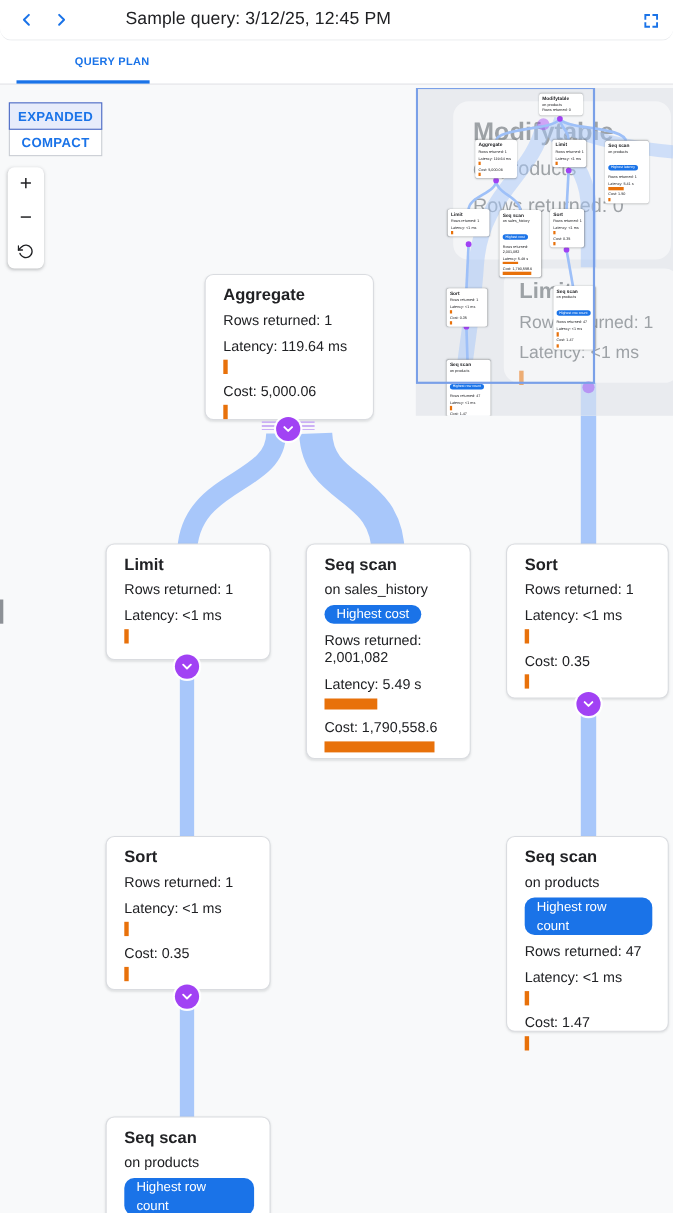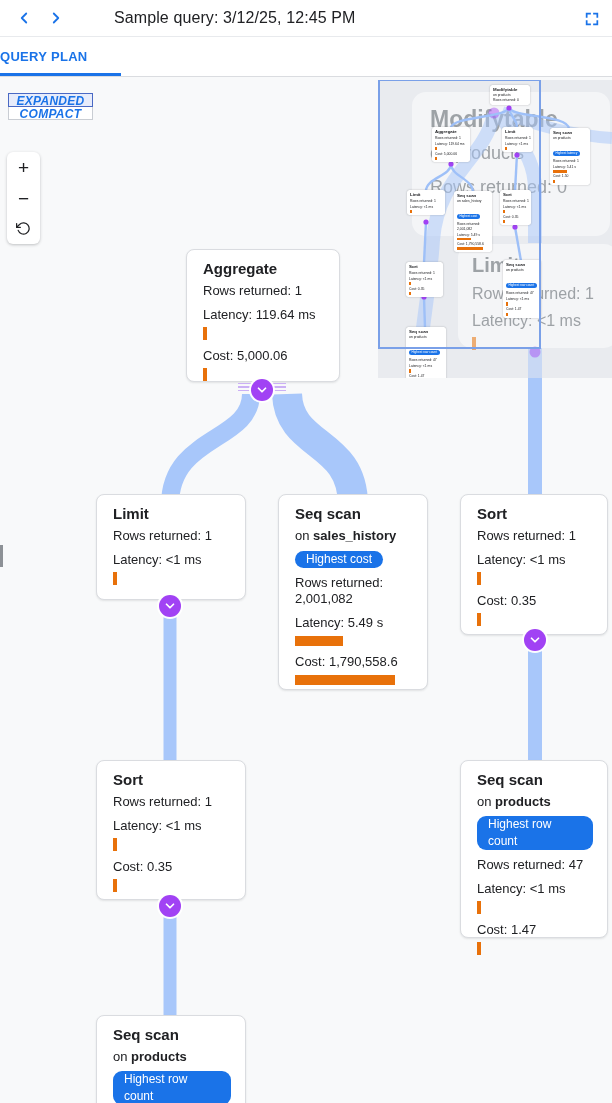--- a/index.html
+++ b/index.html
@@ -5,62 +5,62 @@
   :root{
     --accent:#1a73e8; --tab-inactive:#5f6368; --canvas-bg:#f8f9fa; --node-border:#dadce0;
     --edge:#a8c7fa; --collapse-purple:#a142f4; --metric-orange:#e8710a; --badge-bg:#1a73e8;
     --badge-text:#ffffff; --minimap-bg:#e9ebef; --viewport-border:#7aa0e8; --text:#202124;
   }
   *{box-sizing:border-box;margin:0;padding:0;font-family:"Liberation Sans",sans-serif;}
   html,body{width:612px;height:1103px;overflow:hidden;background:#fff;}
   .app{position:relative;width:612px;height:1103px;}
 
   
-  .topbar{height:37px;border-bottom:1px solid #e8eaed;display:flex;align-items:center;background:#fff;position:relative;}
+  .topbar{height:37px;border-bottom:1px solid #e8eaed;display:flex;align-items:center;background:#fff;position:relative;border-radius:11px;}
   .nav-btn{background:none;border:none;width:32px;height:32px;display:flex;align-items:center;justify-content:center;cursor:pointer;}
   .nav-btn:first-child{margin-left:8px;}
   .topbar-title{font-size:16px;color:var(--text);margin-left:42px;letter-spacing:.1px;}
   .fs-btn{background:none;border:none;position:absolute;right:8px;top:7px;width:24px;height:24px;display:flex;align-items:center;justify-content:center;cursor:pointer;}
 
   
   .tabbar{height:40px;border-bottom:1px solid var(--node-border);display:flex;background:#fff;}
-  .tab{position:relative;height:100%;display:flex;align-items:center;justify-content:flex-start;font-size:13px;font-weight:700;letter-spacing:.3px;background:none;border:none;cursor:pointer;}
+  .tab{position:relative;height:100%;display:flex;align-items:center;justify-content:flex-end;font-size:10px;font-weight:700;letter-spacing:.3px;background:none;border:none;cursor:pointer;margin-left:15px;}
   .tab-active{width:121px;color:var(--accent);}
   .tab-active .tab-underline{position:absolute;left:0;right:0;bottom:0;height:3px;background:var(--accent);}
   .tab-inactive{width:122px;color:var(--tab-inactive);}
 
   
   .canvas{position:relative;width:612px;height:1026px;background:var(--canvas-bg);overflow:hidden;}
   .edges{position:absolute;left:0;top:0;z-index:1;}
   .edge{stroke:var(--edge);fill:none;}
 
   
   .node{position:absolute;z-index:2;background:#fff;border:1px solid var(--node-border);border-radius:8px;
         box-shadow:0 1px 2px rgba(60,64,67,.12);padding:10px 14px 10px 16px;color:var(--text);}
   .n-title{font-size:15px;font-weight:700;line-height:18px;margin-bottom:5px;}
   .n-sub{font-size:13px;line-height:16px;margin-bottom:5px;}
-  .n-sub b{font-weight:700;}
+  .n-sub b{font-weight:400;}
   .n-badge{display:inline-block;background:var(--badge-bg);color:var(--badge-text);font-size:12px;line-height:17px;
            padding:0 11px;border-radius:9px;margin:1px 0 5px 0;}
   .n-line{font-size:13px;line-height:16px;margin-top:8px;}
   .tick{width:4px;height:13px;background:var(--metric-orange);margin-top:4px;}
   .bar{height:10px;background:var(--metric-orange);margin-top:5px;}
   .bar-lat{width:48px;} .bar-cost{width:100px;}
 
   
   .collapse-btn{position:absolute;z-index:4;width:22px;height:22px;border-radius:50%;border:none;cursor:pointer;
                 background:var(--collapse-purple);box-shadow:0 0 0 2px rgba(255,255,255,.95);
                 display:flex;align-items:center;justify-content:center;padding:0;}
   .stripe-band{position:absolute;z-index:3;width:48px;height:10px;
                background:repeating-linear-gradient(to bottom,#cbb0f5 0 1.5px,rgba(255,255,255,0) 1.5px 3.4px);}
 
   
   .seg{position:absolute;left:8px;top:16px;width:85px;z-index:6;}
-  .seg button{display:block;width:100%;height:14px;font-size:12px;font-weight:700;letter-spacing:.3px;
-              color:var(--accent);background:#fff;border:1px solid #c9cdd3;cursor:pointer;font-style:italic;}
+  .seg button{display:block;width:100%;height:25px;font-size:12px;font-weight:700;letter-spacing:.3px;
+              color:var(--accent);background:#fff;border:1px solid #c9cdd3;cursor:pointer;}
   .seg .seg-active{background:#e7ecfb;border:1px solid #4a69c4;position:relative;z-index:1;}
   .seg button+button{margin-top:-1px;}
   .zoom-card{position:absolute;left:7px;top:75px;width:33px;height:92px;z-index:6;background:#fff;border-radius:6px;
              box-shadow:0 1px 3px rgba(60,64,67,.3);display:flex;flex-direction:column;align-items:stretch;}
   .zoom-card button{flex:1;background:none;border:none;cursor:pointer;font-size:19px;color:#202124;line-height:1;
                     display:flex;align-items:center;justify-content:center;padding:0;}
 
   
   .scroll-thumb{position:absolute;left:0;top:468px;width:3px;height:22px;background:#8d9196;z-index:7;}
 

